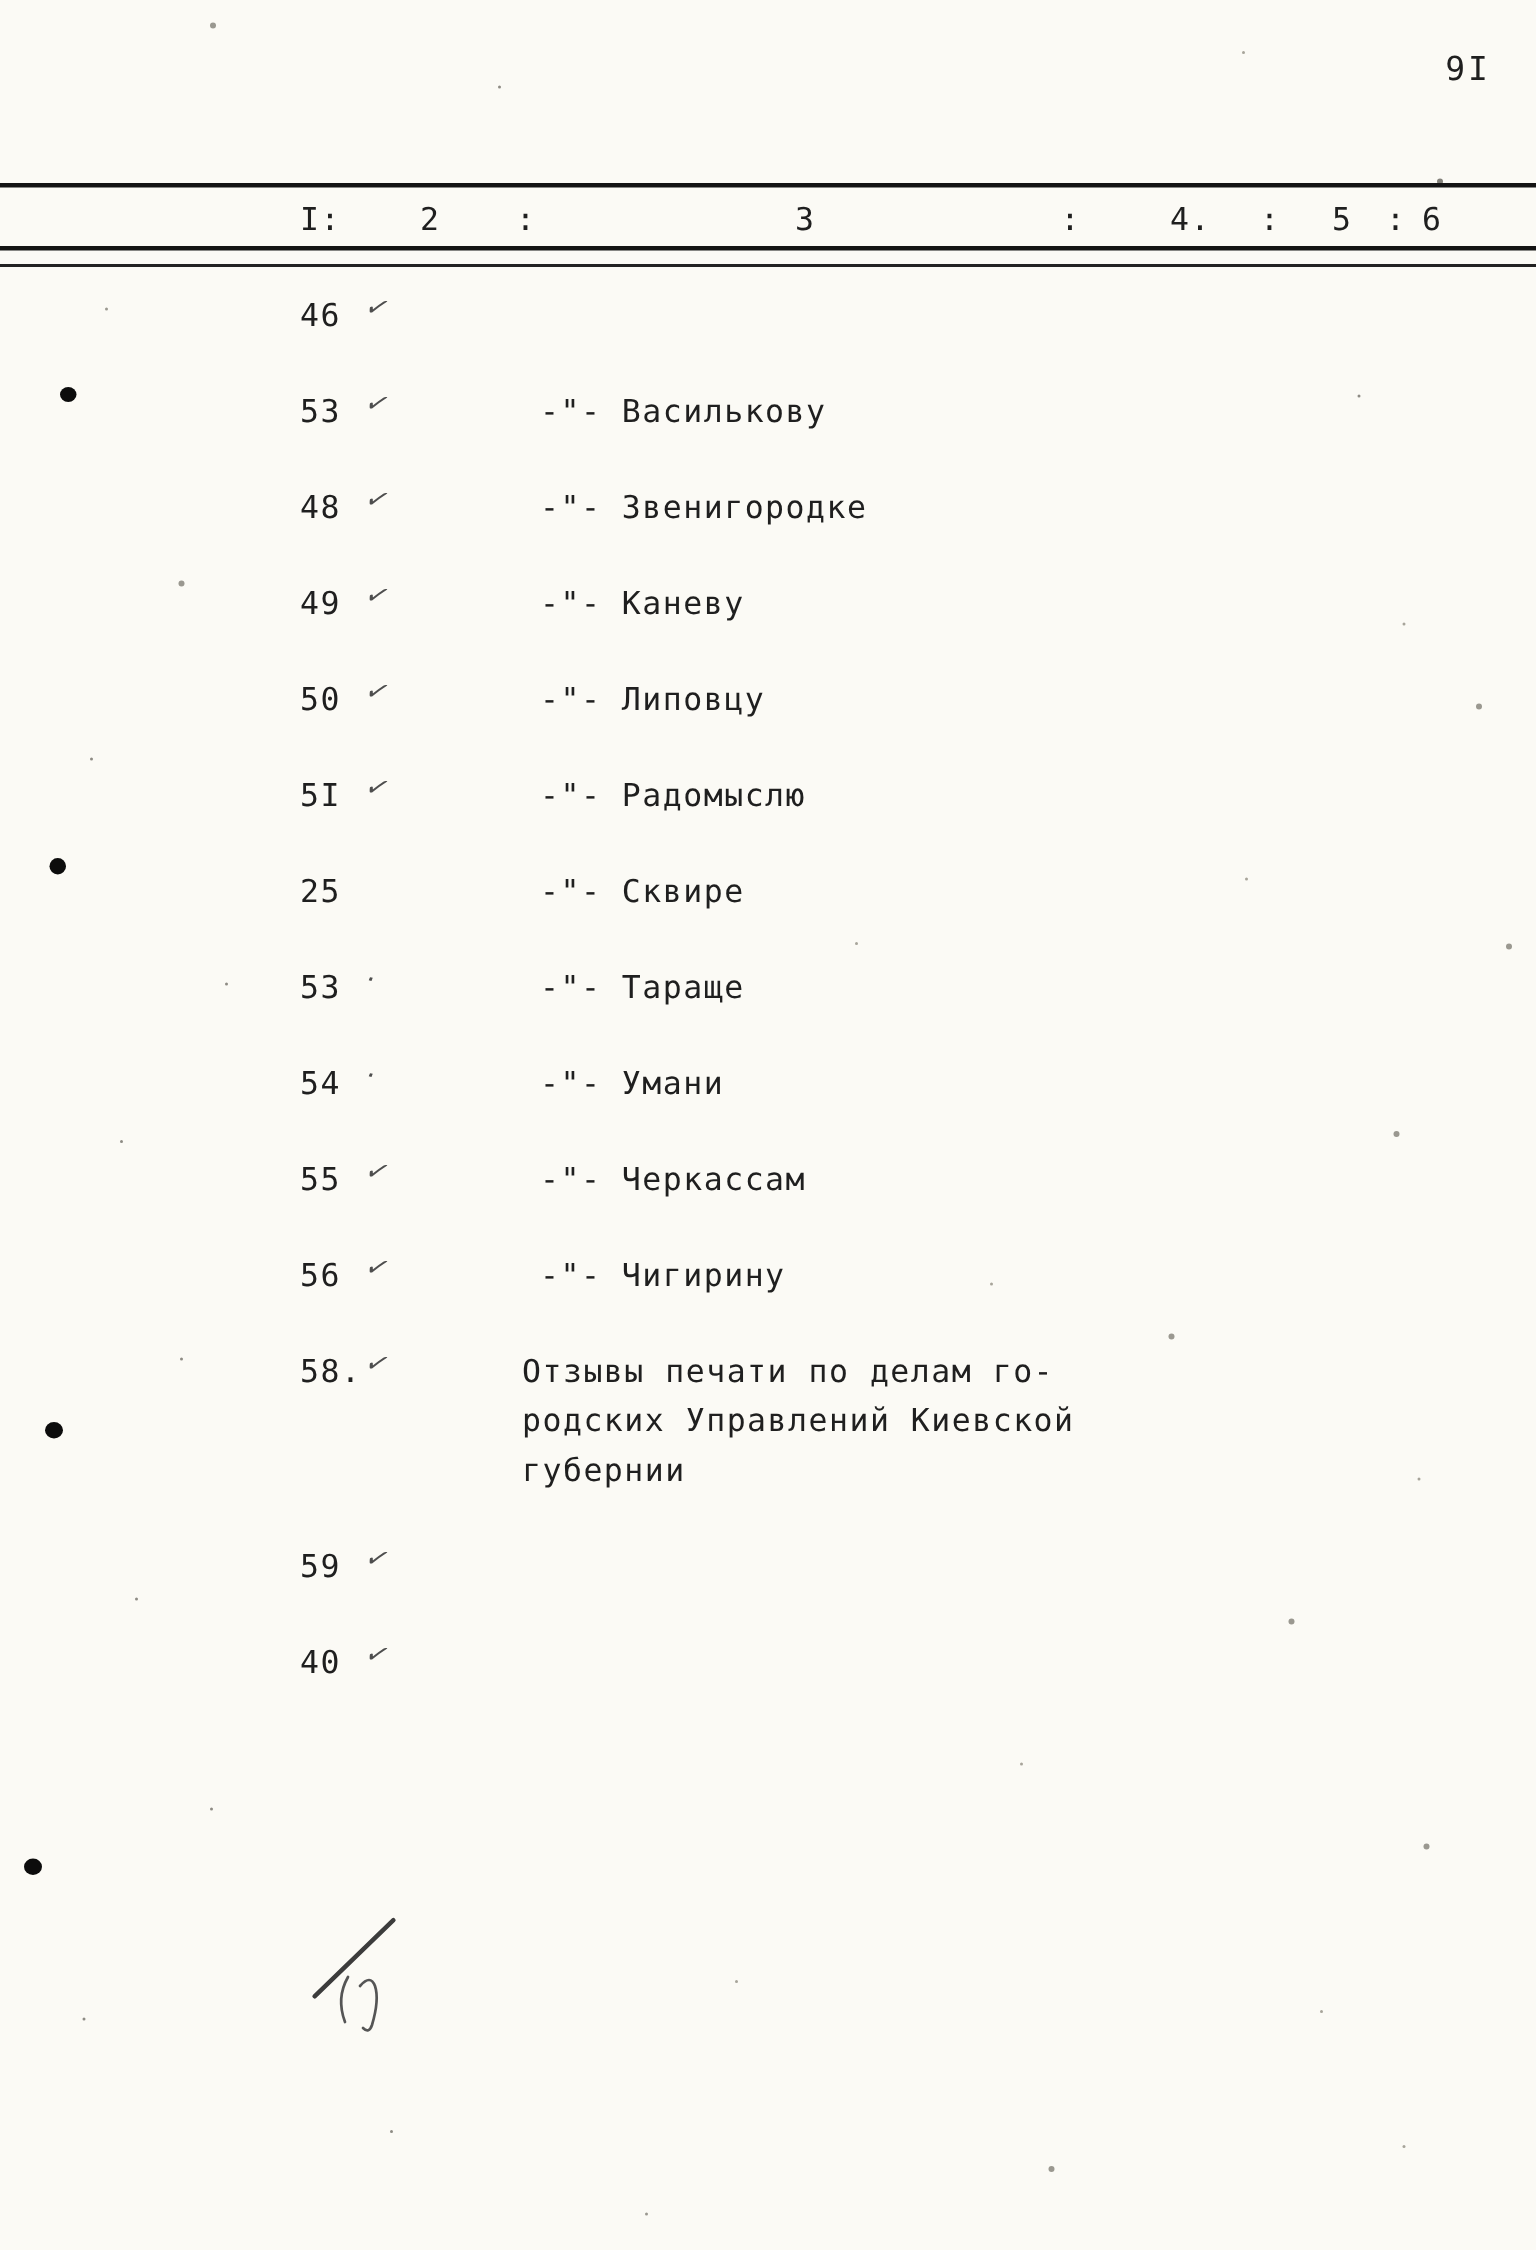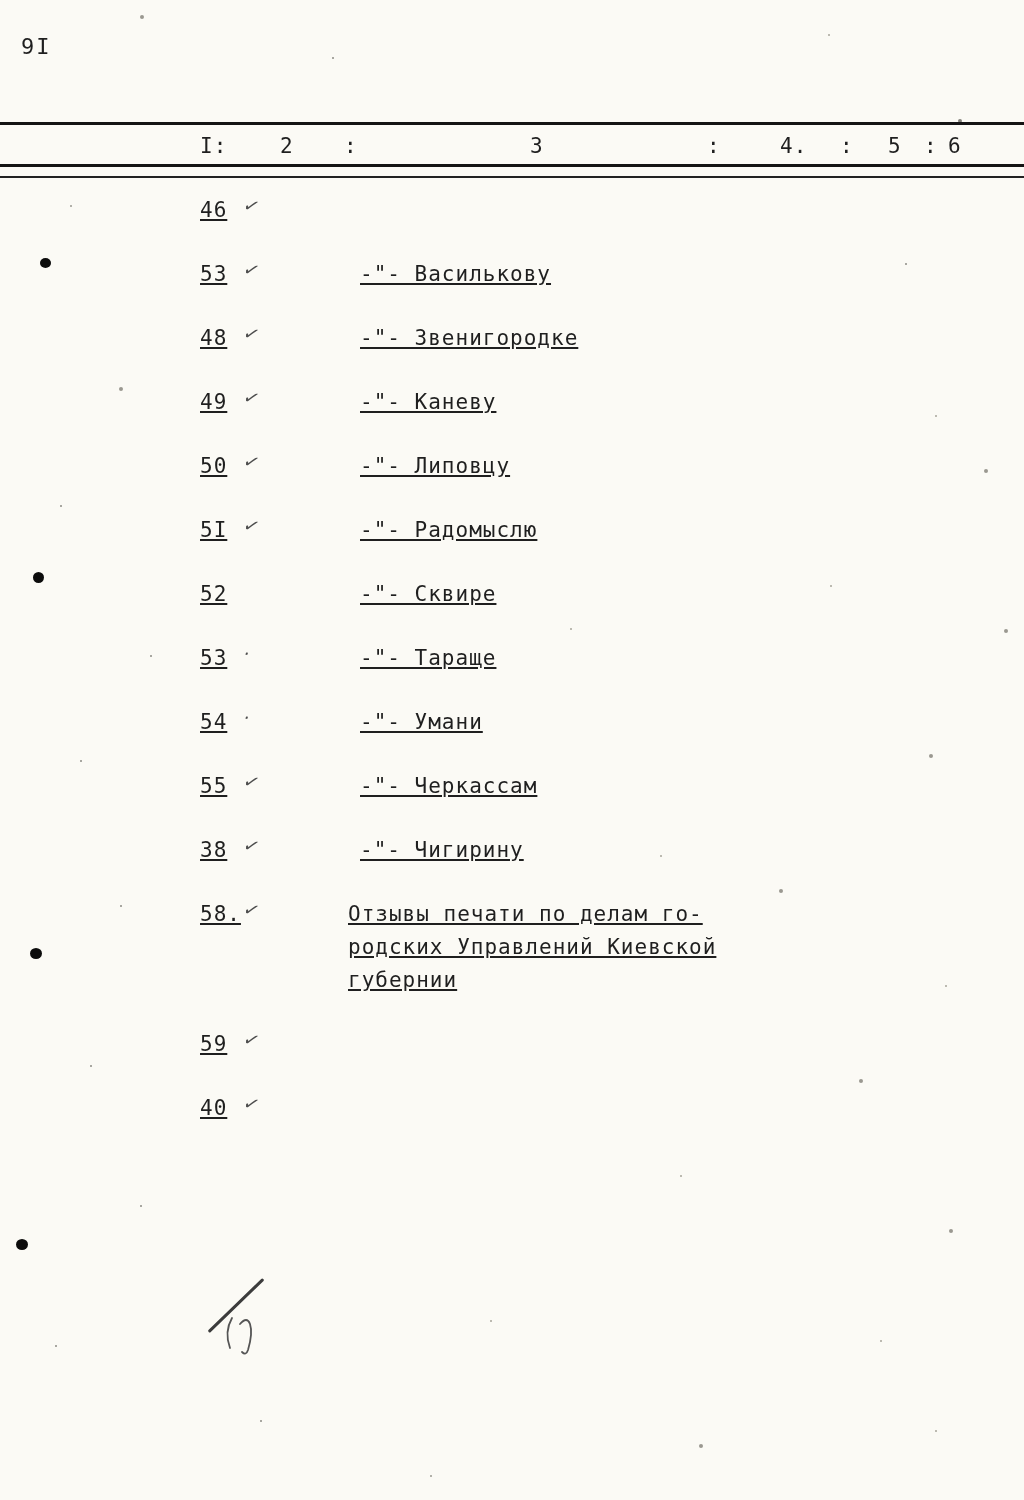--- a/index.html
+++ b/index.html
@@ -23,39 +23,39 @@
       1005px 630px 0 1px #9a9890, 570px 628px 0 0 #a7a49a, 80px 760px 0 0 #8d8b84,
       930px 755px 0 1px #9a9890, 660px 855px 0 0 #a7a49a, 120px 905px 0 0 #8d8b84,
       780px 890px 0 1px #9a9890, 945px 985px 0 0 #a7a49a, 90px 1065px 0 0 #8d8b84,
       860px 1080px 0 1px #9a9890, 680px 1175px 0 0 #a7a49a, 140px 1205px 0 0 #8d8b84,
       950px 1230px 0 1px #9a9890, 490px 1320px 0 0 #a7a49a, 260px 1420px 0 0 #8d8b84,
       700px 1445px 0 1px #9a9890, 935px 1430px 0 0 #a7a49a, 55px 1345px 0 0 #8d8b84,
       430px 1475px 0 0 #9a9890, 880px 1340px 0 0 #a7a49a;
   }
   .page-number {
     position: absolute; top: 34px; left: 0; right: 30px;
-    text-align: left; font-size: 22px; letter-spacing: 2px; padding-left: 21px;
+    text-align: right; font-size: 22px; letter-spacing: 2px;
   }
   .rule { position: absolute; left: 0; width: 1024px; background: #141414; }
   .rule-top { top: 122px; height: 3px; }
   .rule-mid { top: 164px; height: 3px; }
   .rule-bot { top: 176px; height: 2px; background: #222; }
   .header-row { position: absolute; top: 134px; left: 0; width: 1024px; height: 28px; font-size: 21px; letter-spacing: 1px; }
   .hcell { position: absolute; top: 0; }
   .hcell-0 { left: 200px; }
   .hcell-1 { left: 280px; }
   .hcell-2 { left: 344px; }
   .hcell-3 { left: 530px; }
   .hcell-4 { left: 707px; }
   .hcell-5 { left: 780px; }
   .hcell-6 { left: 840px; }
   .hcell-7 { left: 888px; }
   .hcell-8 { left: 924px; }
   .hcell-9 { left: 948px; }
-  .entries { position: absolute; top: 194px; left: 0; width: 1024px; text-decoration: underline; }
+  .entries { position: absolute; top: 194px; left: 0; width: 1024px; }
   .entry { display: flex; margin-bottom: 31px; font-size: 21px; line-height: 33px; letter-spacing: 1px; }
   .entry .num { margin-left: 200px; width: 148px; flex: 0 0 auto; position: relative; }
   .entry .mark {
     position: absolute; left: 44px; top: -5px;
     color: #4e4e4e; font-size: 18px;
     transform: rotate(12deg) skewX(-10deg);
     font-family: "DejaVu Sans", sans-serif;
   }
   .entry .text { white-space: pre-line; }
   .entry.ditto .text { padding-left: 12px; }
@@ -137,21 +137,21 @@
   <div class="entry ditto">
     <span class="num">
       <span>5I</span>
       <span class="mark">✓</span>
     </span>
     <span class="text">-"- Радомыслю</span>
   </div>
 
   <div class="entry ditto">
     <span class="num">
-      <span>52</span>
+      <span>25</span>
       
     </span>
     <span class="text">-"- Сквире</span>
   </div>
 
   <div class="entry ditto">
     <span class="num">
       <span>53</span>
       <span class="mark">·</span>
     </span>
@@ -169,21 +169,21 @@
   <div class="entry ditto">
     <span class="num">
       <span>55</span>
       <span class="mark">✓</span>
     </span>
     <span class="text">-"- Черкассам</span>
   </div>
 
   <div class="entry ditto">
     <span class="num">
-      <span>38</span>
+      <span>56</span>
       <span class="mark">✓</span>
     </span>
     <span class="text">-"- Чигирину</span>
   </div>
 
   <div class="entry">
     <span class="num">
       <span>58.</span>
       <span class="mark">✓</span>
     </span>

